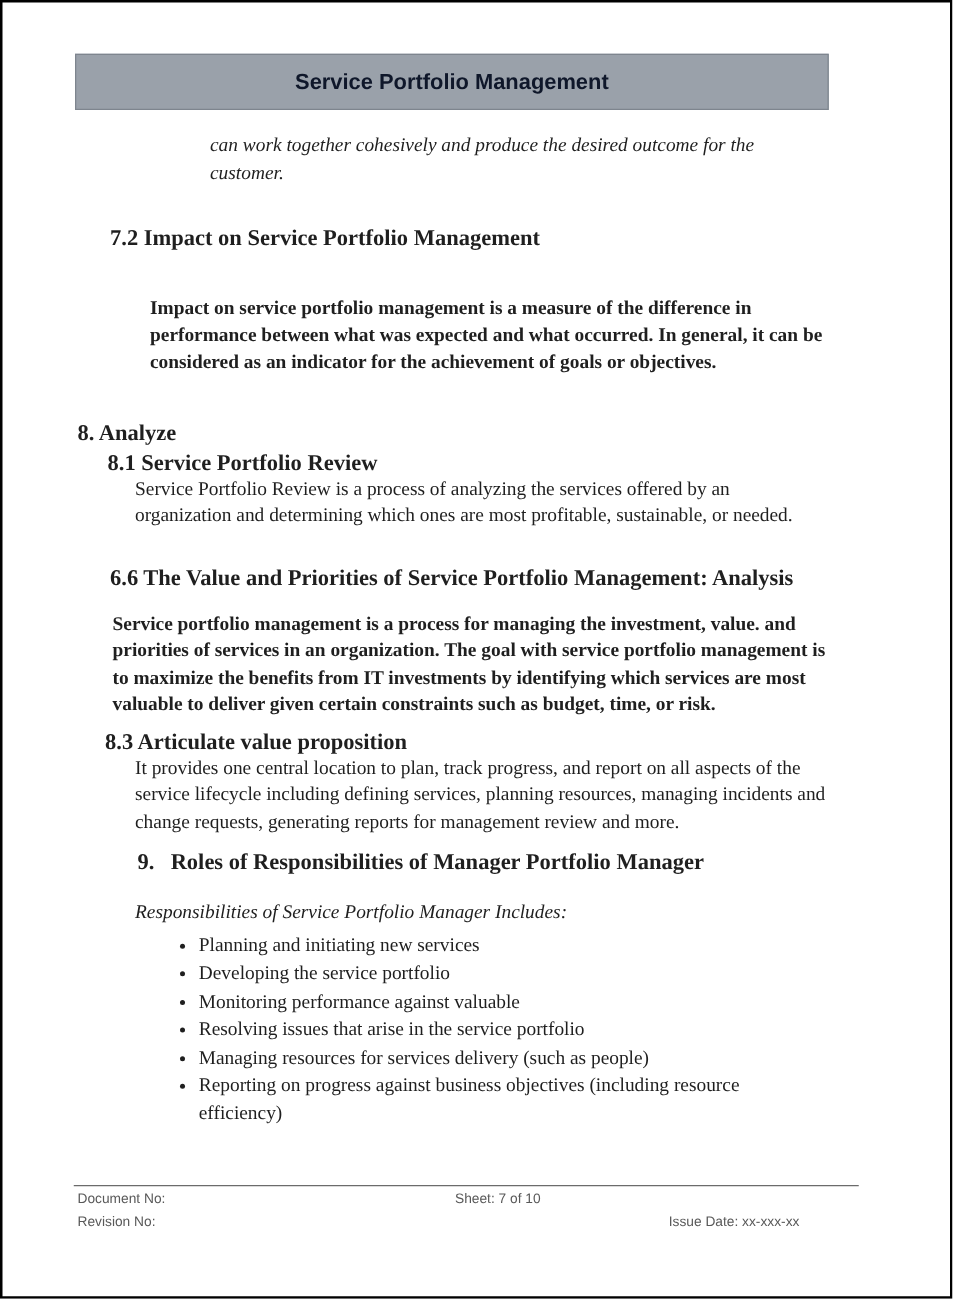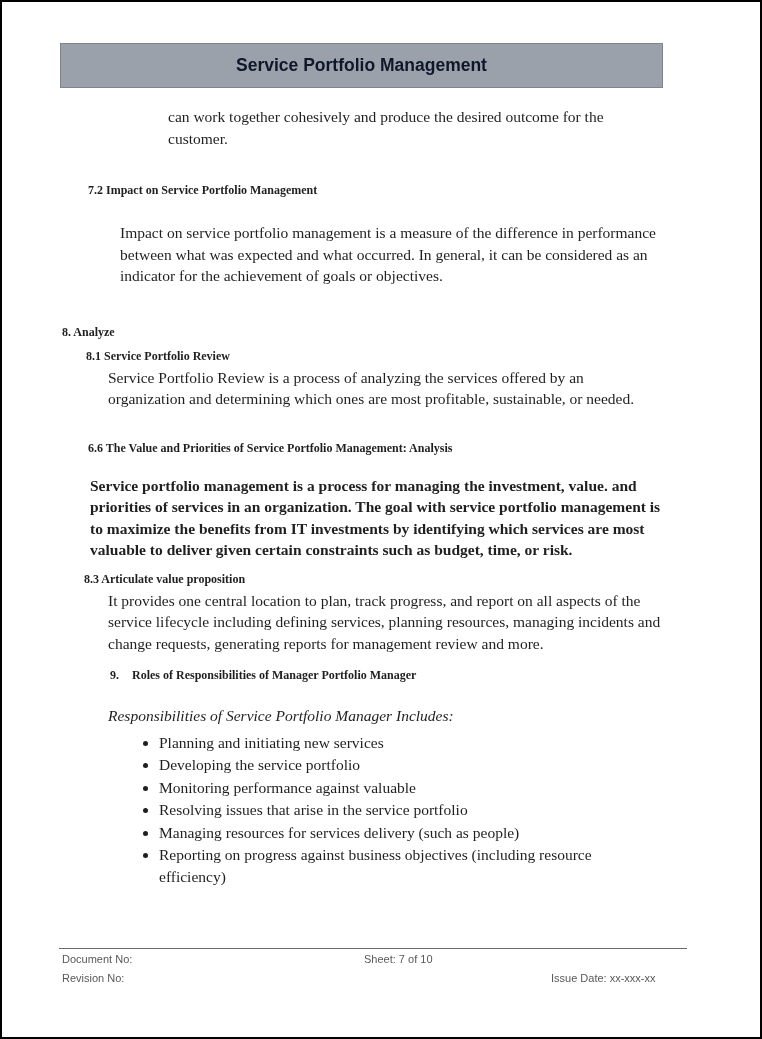--- a/index.html
+++ b/index.html
@@ -34,27 +34,27 @@
     font-weight:bold;
     font-size:17.5px;
     line-height:43px;
     color:#0f172a;
   }
   .body-text{
     font-size:15.5px;
     line-height:21.5px;
   }
   .hd{
-    font-size:12px;
+    font-size:18px;
     line-height:21px;
     font-weight:bold;
   }
-  .para-intro{margin:18px 0 15px 166px;width:492px;}
+  .para-intro{margin:18px 0 15px 166px;width:492px;font-style:italic;}
   .h72{margin:31px 0 0 86px;}
-  .para72{margin:21px 0 0 118px;width:566px;}
+  .para72{margin:35px 0 0 118px;width:566px;font-weight:bold;}
   .h8{margin:35px 0 0 60px;}
   .h81{margin:3px 0 0 84px;}
   .para81{margin:0 0 0 106px;width:552px;}
   .h82{margin:28px 0 0 86px;}
   .para82{margin:16px 0 0 88px;width:580px;font-weight:bold;}
   .h83{margin:8px 0 0 82px;}
   .para83{margin:0 0 0 106px;width:574px;}
   .h9{margin:11px 0 0 108px;}
   .h9 .h9-num{margin-right:13px;}
   .lead9{margin:19px 0 0 106px;width:560px;font-style:italic;}
@@ -77,21 +77,21 @@
     height:44px;
     border-top:1px solid var(--footer-rule);
     font-family:Liberation Sans, sans-serif;
     font-size:11px;
     color:var(--footer-text);
   }
   .footer span{position:absolute;white-space:nowrap;}
   .f-doc{left:3px;top:4px;}
   .f-sheet{left:305px;top:4px;}
   .f-rev{left:3px;top:23px;}
-  .f-issue{left:492px;top:23px;}
+  .f-issue{left:476px;top:23px;}
 </style>
 </head>
 <body>
 
 <div class="page">
 
   <div class="banner">
     <div class="banner-title">Service Portfolio Management</div>
   </div>
 

